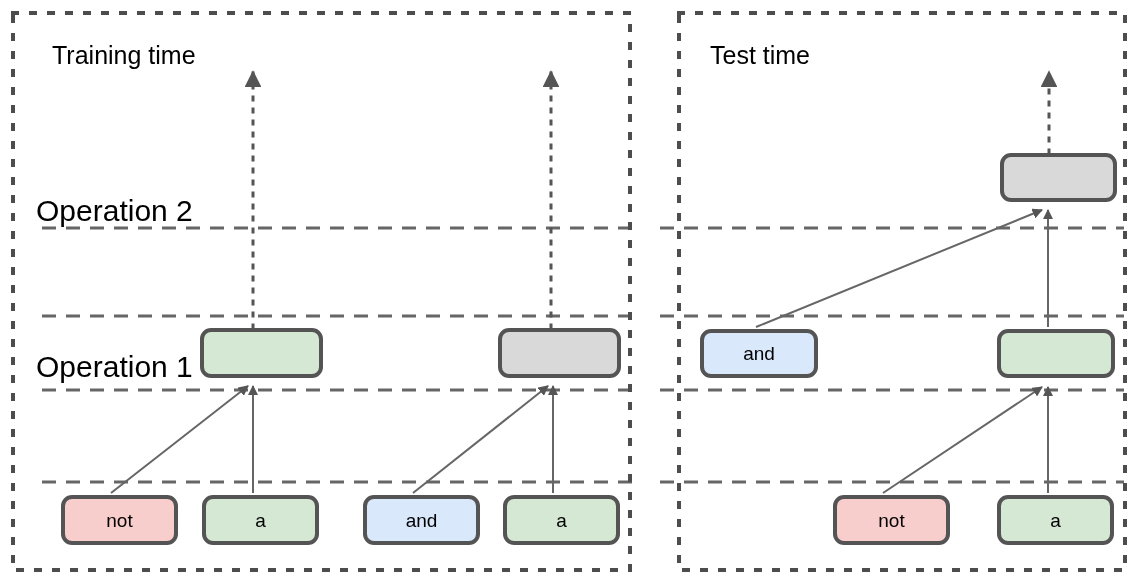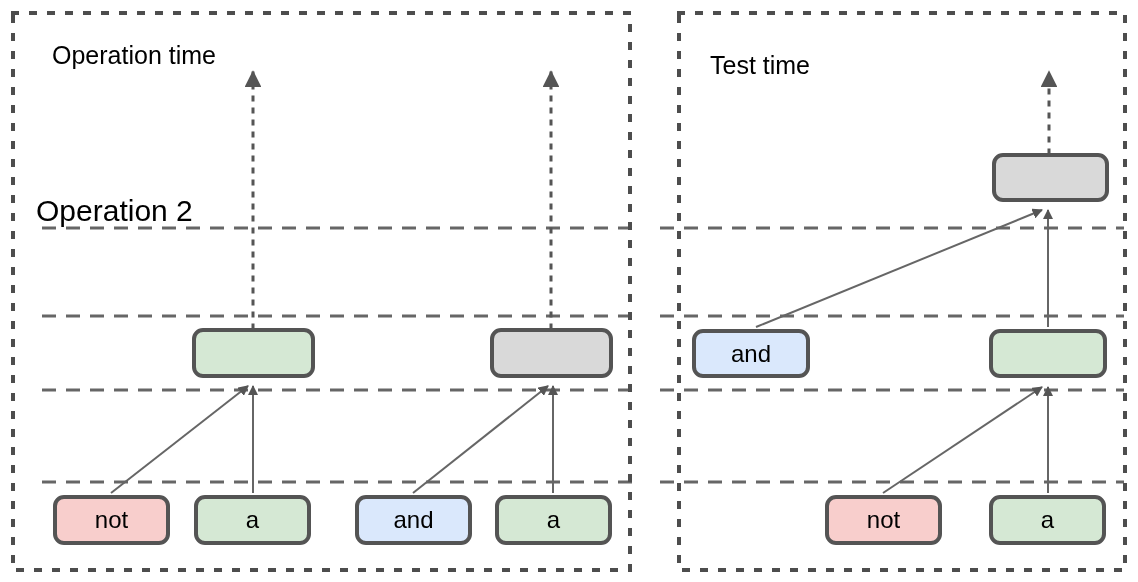--- a/index.html
+++ b/index.html
@@ -39,23 +39,24 @@
     line-height: 1;
   }
   .node {
     position: absolute;
     box-sizing: border-box;
     border: 4px solid #545454;
     border-radius: 11px;
     display: flex;
     align-items: center;
     justify-content: center;
-    font-size: 24px;
+    font-size: 19px;
     color: #000000;
     line-height: 1;
+    margin-left: 8px;
   }
 </style>
 </head>
 <body>
 
 <div id="canvas">
 
   <svg class="layer" viewBox="0 0 1138 582" xmlns="http://www.w3.org/2000/svg">
     <defs>
       <marker id="arrowSolid" viewBox="0 0 10 10" refX="9" refY="5" markerWidth="5.2" markerHeight="5.2" orient="auto-start-reverse">
@@ -98,24 +99,25 @@
       <line x1="883" y1="493" x2="1042" y2="387" marker-end="url(#arrowSolid)"></line>
       <line x1="1048" y1="493" x2="1048" y2="387" marker-end="url(#arrowSolid)"></line>
       <line x1="756" y1="327" x2="1042" y2="210" marker-end="url(#arrowSolid)"></line>
       <line x1="1048" y1="327" x2="1048" y2="210" marker-end="url(#arrowSolid)"></line>
     </g>
     <g stroke="#555555" stroke-width="3" fill="none" stroke-dasharray="3 9" stroke-linecap="square">
       <line x1="1049" y1="153" x2="1049" y2="72" marker-end="url(#arrowDot)"></line>
     </g>
   </svg>
 
-  <div class="panel-label" style="left:52px; top:43px;">Operation time</div>
-  <div class="panel-label" style="left:710px; top:53px;">Test time</div>
+  <div class="panel-label" style="left:52px; top:43px;">Training time</div>
+  <div class="panel-label" style="left:710px; top:43px;">Test time</div>
 
   <div class="row-label" style="left:36px; top:196px;">Operation 2</div>
+  <div class="row-label" style="left:36px; top:352px;">Operation 1</div>
 
   <div class="node" style="left:53px; top:495px; width:117px; height:50px; background:#f8cecc;">not</div>
   <div class="node" style="left:194px; top:495px; width:117px; height:50px; background:#d5e8d4;">a</div>
   <div class="node" style="left:355px; top:495px; width:117px; height:50px; background:#dae8fc;">and</div>
   <div class="node" style="left:495px; top:495px; width:117px; height:50px; background:#d5e8d4;">a</div>
 
   <div class="node" style="left:192px; top:328px; width:123px; height:50px; background:#d5e8d4;"></div>
   <div class="node" style="left:490px; top:328px; width:123px; height:50px; background:#d9d9d9;"></div>
 
   <div class="node" style="left:825px; top:495px; width:117px; height:50px; background:#f8cecc;">not</div>

